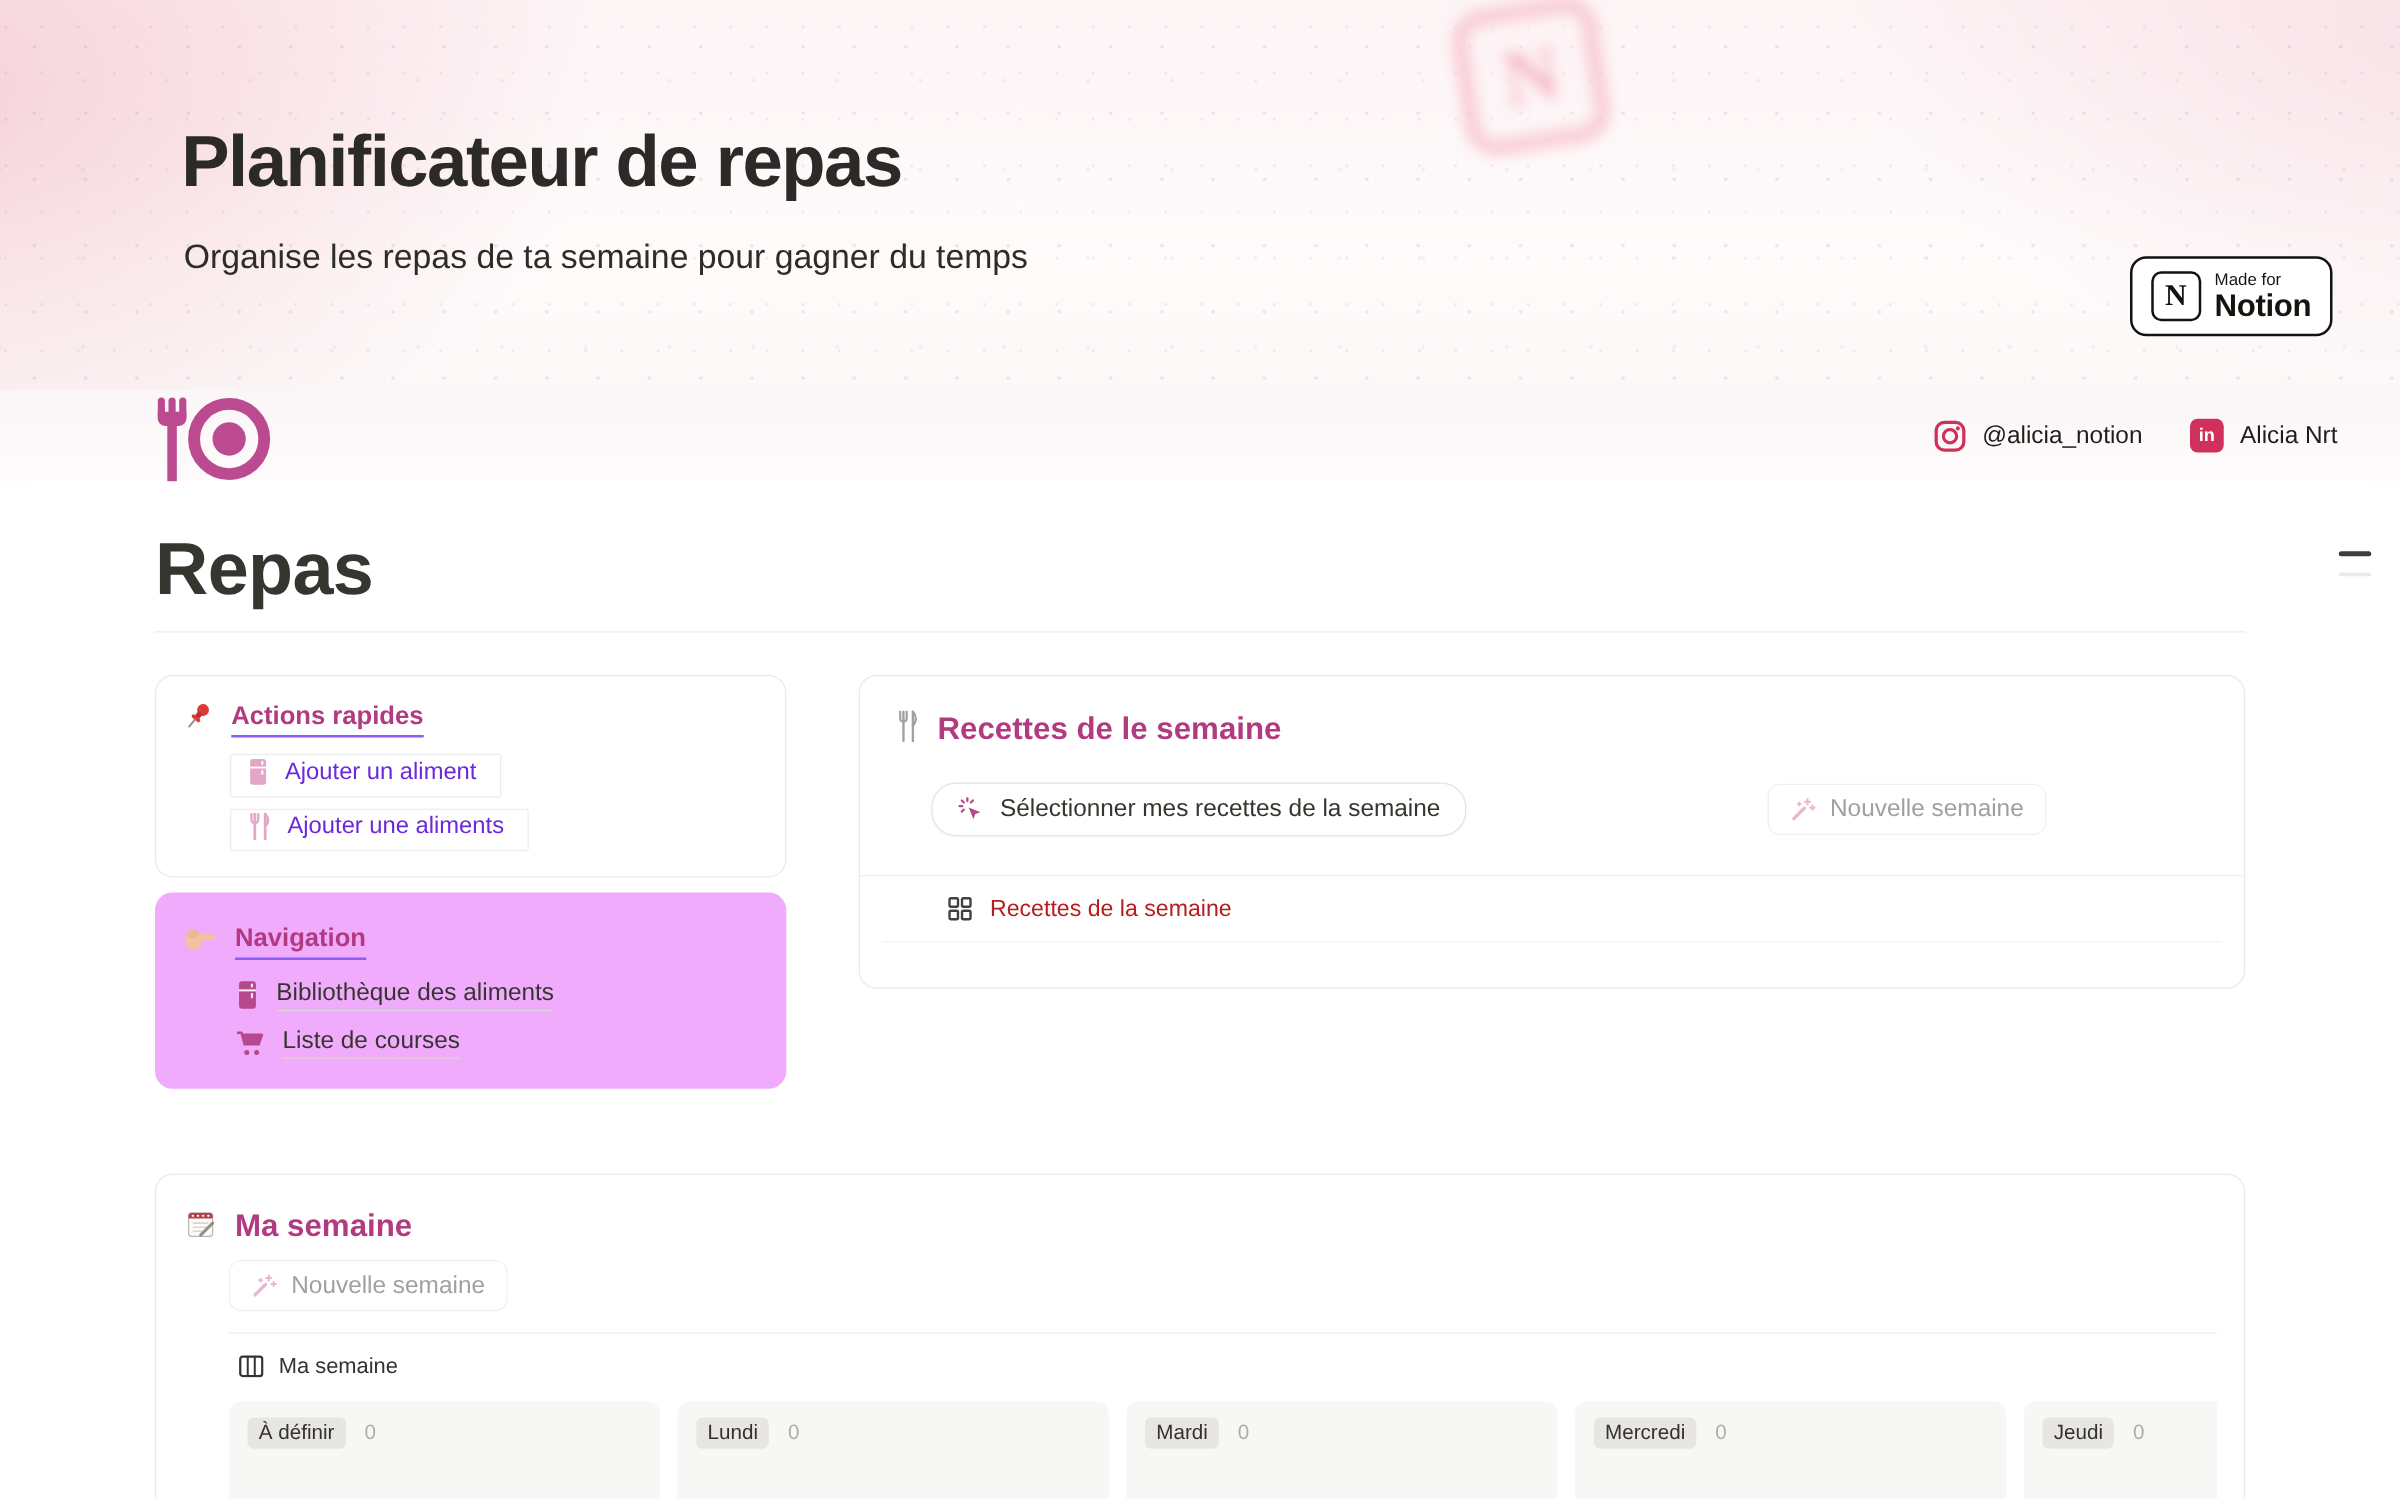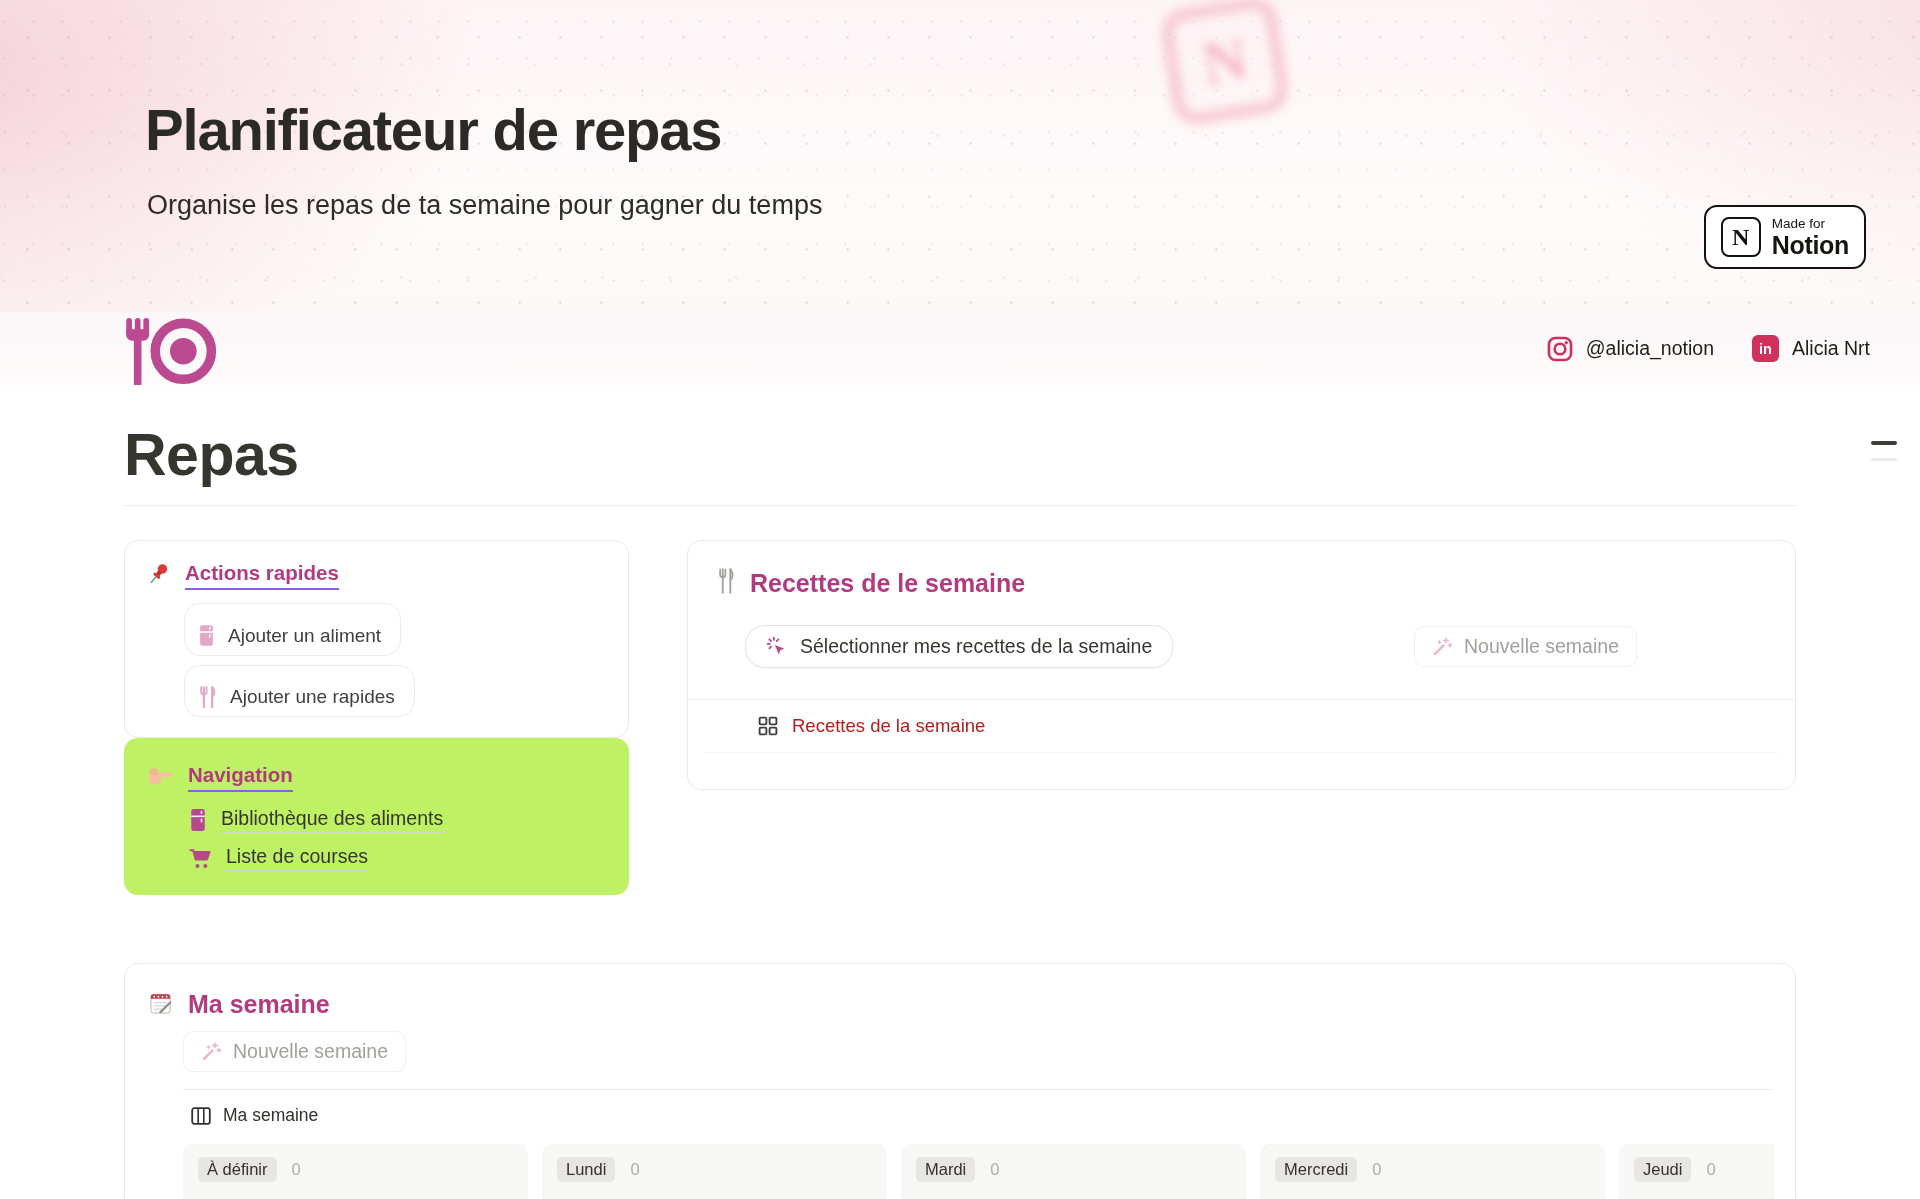--- a/index.html
+++ b/index.html
@@ -63,26 +63,26 @@
 
   .card { background:#fff; border:1px solid #e9e9e7; border-radius:14px; }
   .card-h { display:flex; align-items:center; gap:15px; }
   .h-label { font-size:20.5px; font-weight:700; color:#b23b80;
     border-bottom:2px solid #8b5cf6; padding-bottom:3px; }
   .h-big { font-size:25px; font-weight:700; color:#b23b80; }
 
   .qa { padding:20px 23px; }
   .qa-buttons { margin:13px 0 0 36px; }
   .qa-btn { display:flex; align-items:center; gap:13px; width:fit-content;
-    padding:20px 19px 8px 13px; border:1px solid #ececea; border-radius:16px; background:#fff;
-    font-size:19px; color:#404040; margin-bottom:9px; cursor:pointer; }
+    padding:2px 19px 8px 13px; border:1px solid #ececea; border-radius:2px; background:#fff;
+    font-size:19px; color:#6d28d9; margin-bottom:9px; cursor:pointer; }
   .qa-btn:last-child { margin-bottom:0; }
   .qa-btn .i { color:#e2a6c6; display:flex; }
 
-  .pinkpanel { margin-top:0; background:#bef264; border-radius:14px; padding:25px 23px 24px; }
+  .pinkpanel { margin-top:12px; background:#f0abfc; border-radius:14px; padding:25px 23px 24px; }
   .nav-items { margin:15px 0 0 42px; }
   .nav-item { display:flex; align-items:center; gap:14px; margin-bottom:12px; cursor:pointer; }
   .nav-item:last-child { margin-bottom:0; }
   .nav-item .i { color:#b5488e; display:flex; }
   .nav-label { font-size:19.5px; color:#37352f; border-bottom:1.5px solid #d8d6d2;
     padding-bottom:2px; }
 
   .recettes { padding:26px 0 0; }
   .rec-h { padding:0 29px; }
   .rec-btn-row { display:flex; justify-content:space-between; align-items:center;
@@ -214,21 +214,21 @@
             </button>
             <button class="qa-btn">
               <span class="i">
                 <svg viewBox="0 0 22 26" width="19" height="22" fill="none" stroke="currentColor" stroke-linecap="round">
                   <path d="M3.5 1.5v5.5a3.2 3.2 0 0 0 6.4 0V1.5" stroke-width="2.2"></path>
                   <path d="M6.7 1.5v23.5" stroke-width="2.6"></path>
                   <path d="M16.5 1.5c3.6 3.6 3.6 8.4 0 11.5" stroke-width="2.4"></path>
                   <path d="M16.5 1.5v23.5" stroke-width="2.6"></path>
                 </svg>
               </span>
-              <span>Ajouter une rapides</span>
+              <span>Ajouter une aliments</span>
             </button>
           </div>
         </section>
 
         <section class="pinkpanel">
           <div class="card-h">
             <span class="i">
               <svg viewBox="0 0 26 22" width="26" height="22">
                 <rect x="1.5" y="6.5" width="13" height="13" rx="5.5" fill="#f2c29c"></rect>
                 <rect x="8" y="7.2" width="16.5" height="5" rx="2.5" fill="#f2c29c"></rect>

